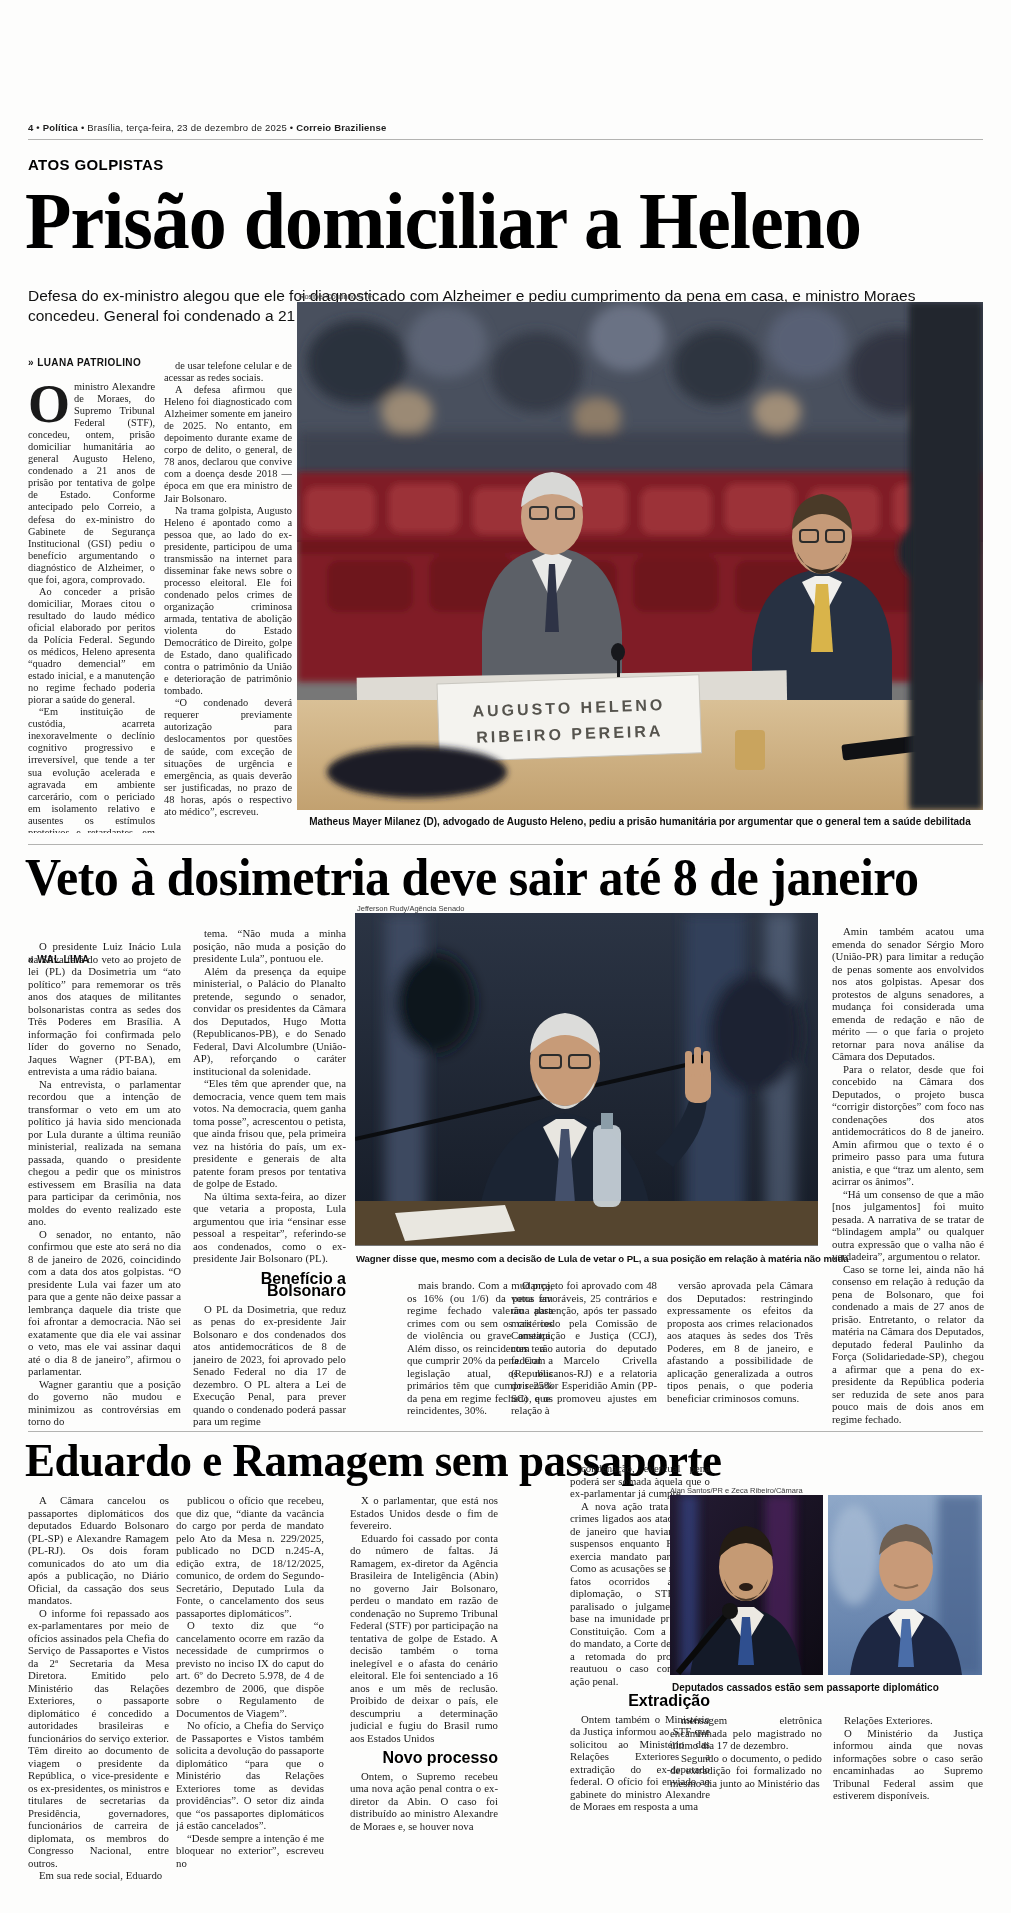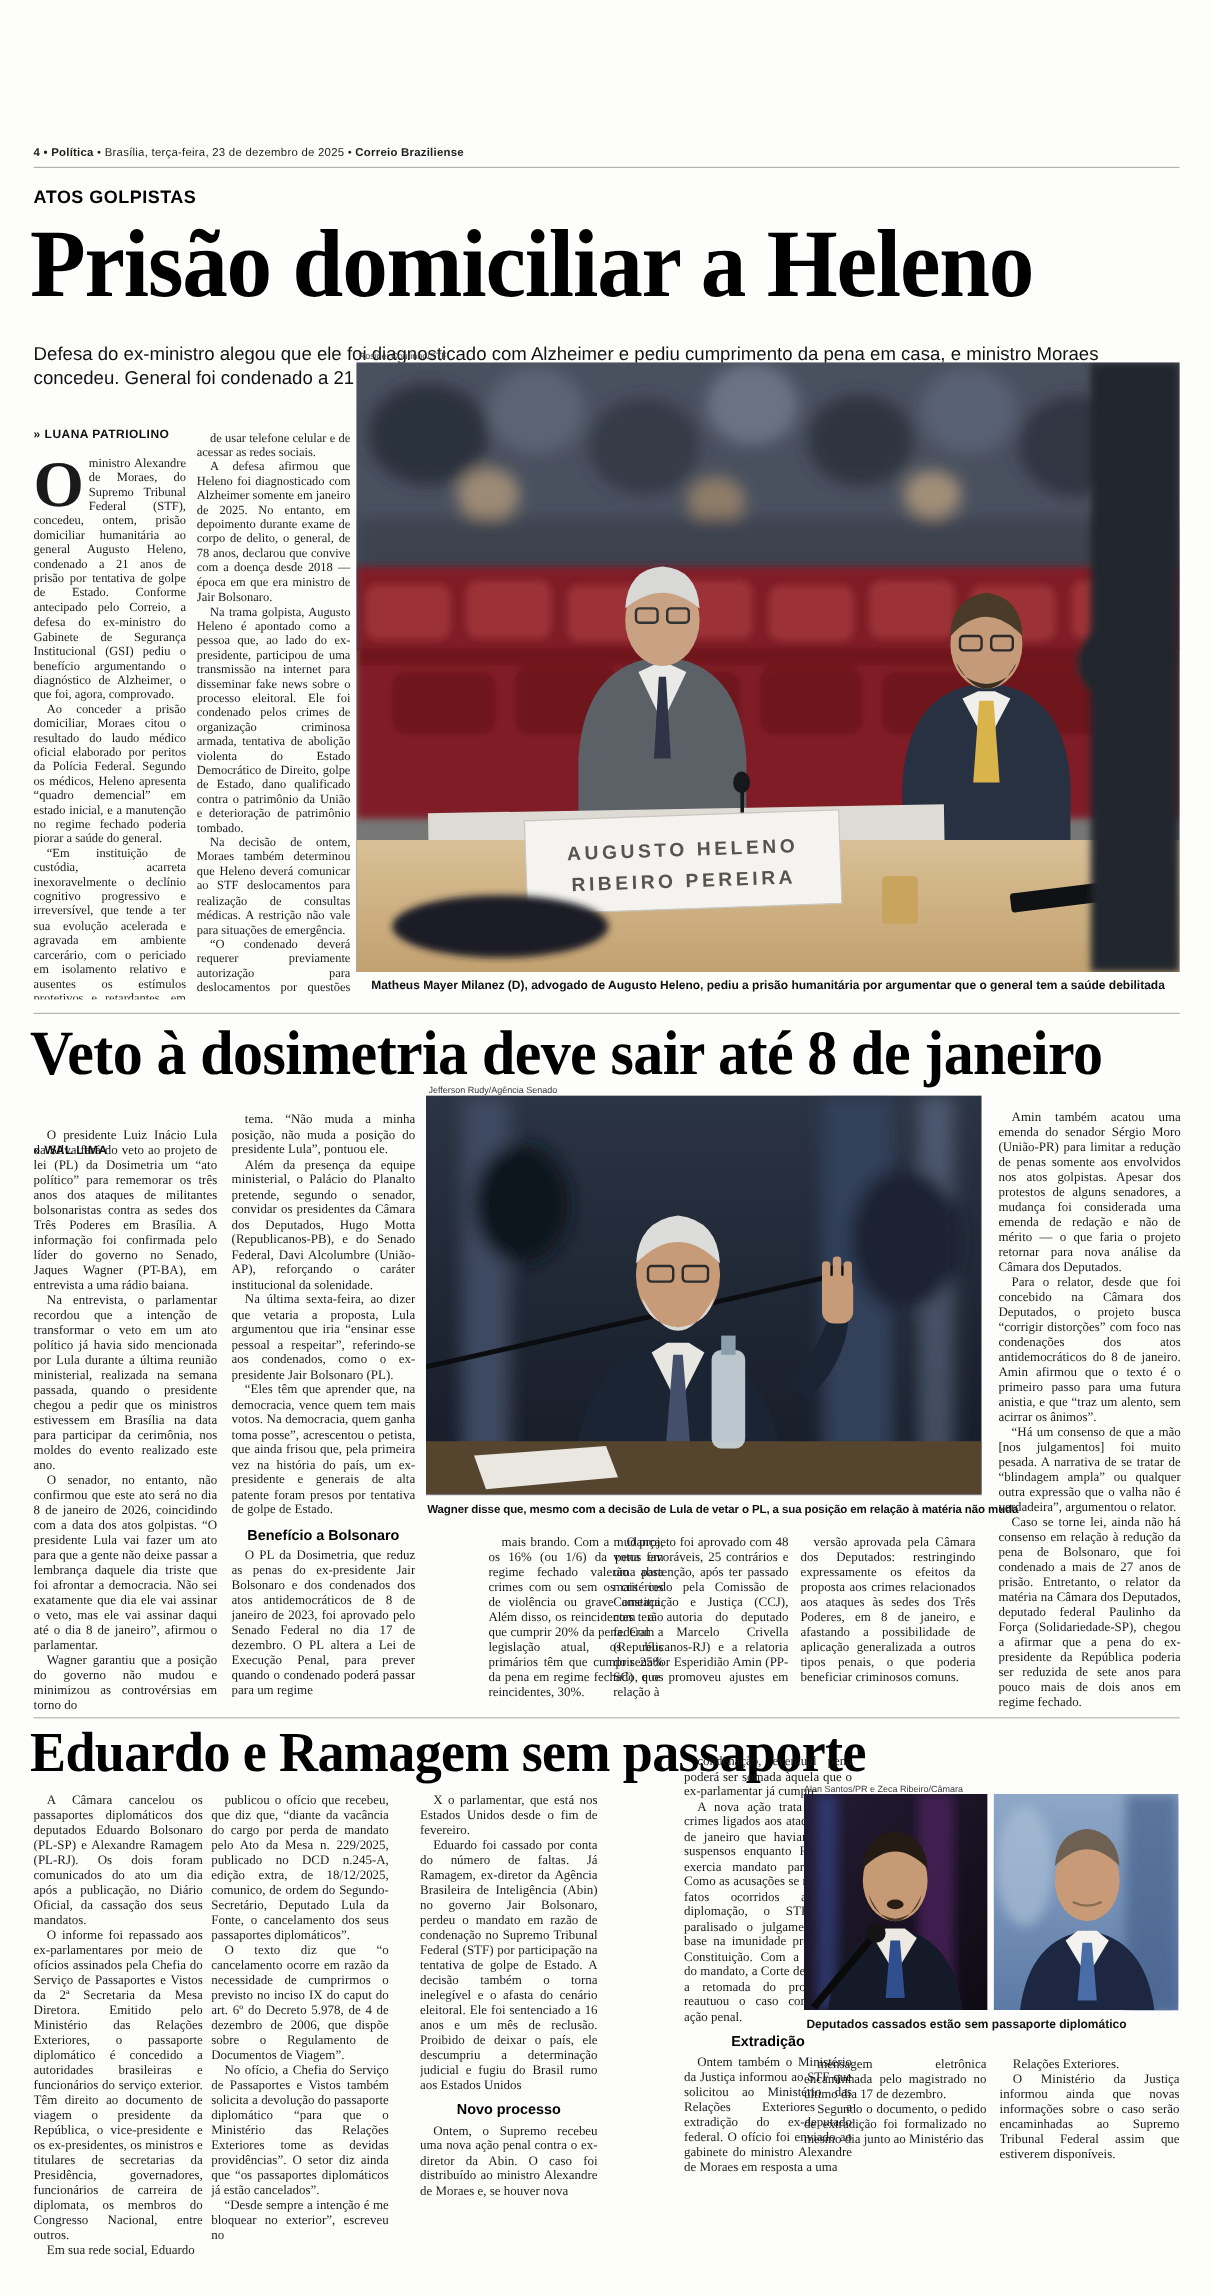--- a/index.html
+++ b/index.html
@@ -28,22 +28,22 @@
   #byline1{left:28px;top:357px;}
   #byline2{left:28px;top:917px;margin-top:37px;}
   
   .col{position:absolute;text-align:justify;overflow:hidden;}
   .n{font-size:10.4px;line-height:12.05px;}
   .w{font-size:10.8px;line-height:12.5px;}
   .col p{margin:0;text-indent:11px;}
   .col p.cont{text-indent:0;}
   .col p:first-child{text-indent:11px;}
   .col .lead{text-indent:0 !important;}
-  .col h4.subhead{font-family:"Liberation Sans",sans-serif;font-size:12px;
-                  margin:8px 0 5px;text-indent:0;text-align:center;color:#000;}
+  .col h4.subhead{font-family:"Liberation Sans",sans-serif;font-size:16px;
+                  margin:8px 0 5px;text-indent:0;text-align:right;color:#000;}
   .dropcap{float:left;font-size:54px;line-height:44px;font-weight:bold;padding:1px 4px 0 0;}
   #a1c1{left:28px;top:381px;width:127px;height:452px;}
   #a1c2{left:164px;top:360px;width:128px;height:470px;}
   #a2c1{left:28px;top:940px;width:153px;height:488px;}
   #a2c2{left:193px;top:927px;width:153px;height:501px;}
   #a2c3{left:375px;top:1279px;width:146px;height:150px;margin-left:32px;}
   #a2c4{left:511px;top:1279px;width:146px;height:150px;}
   #a2c5{left:667px;top:1279px;width:146px;height:150px;}
   #a2cr{left:832px;top:925px;width:152px;height:505px;}
   #a3c1{left:28px;top:1494px;width:141px;height:400px;}
@@ -93,21 +93,20 @@
     <div>
         <p>Ao conceder a prisão domiciliar, Moraes citou o resultado do laudo médico oficial elaborado por peritos da Polícia Federal. Segundo os médicos, Heleno apresenta “quadro demencial” em estado inicial, e a manutenção no regime fechado poderia piorar a saúde do general.</p>
         <p>“Em instituição de custódia, acarreta inexoravelmente o declínio cognitivo progressivo e irreversível, que tende a ter sua evolução acelerada e agravada em ambiente carcerário, com o periciado em isolamento relativo e ausentes os estímulos protetivos e retardantes, em especial, o convívio familiar e a autonomia assistida”, concluiu o laudo.</p>
       </div>
   </div>
   <div class="col n" id="a1c2">
     <div>
         <p class="cont">de usar telefone celular e de acessar as redes sociais.</p>
         <p>A defesa afirmou que Heleno foi diagnosticado com Alzheimer somente em janeiro de 2025. No entanto, em depoimento durante exame de corpo de delito, o general, de 78 anos, declarou que convive com a doença desde 2018 — época em que era ministro de Jair Bolsonaro.</p>
         <p>Na trama golpista, Augusto Heleno é apontado como a pessoa que, ao lado do ex-presidente, participou de uma transmissão na internet para disseminar fake news sobre o processo eleitoral. Ele foi condenado pelos crimes de organização criminosa armada, tentativa de abolição violenta do Estado Democrático de Direito, golpe de Estado, dano qualificado contra o patrimônio da União e deterioração de patrimônio tombado.</p>
-        <p>Na decisão de ontem, Moraes também determinou que Heleno deverá comunicar ao STF deslocamentos para realização de consultas médicas. A restrição não vale para situações de emergência.</p>
         <p>“O condenado deverá requerer previamente autorização para deslocamentos por questões de saúde, com exceção de situações de urgência e emergência, as quais deverão ser justificadas, no prazo de 48 horas, após o respectivo ato médico”, escreveu.</p>
       </div>
   </div>
 
   <div class="abs credit" id="credit1">Rosinei Coutinho/STF</div>
   <div class="photo" id="photo1">
     <svg viewBox="0 0 686 508" width="686" height="508">
       <defs>
         <filter id="blur6">
             <feGaussianBlur stdDeviation="6"></feGaussianBlur>
@@ -211,22 +210,22 @@
         <p>O presidente Luiz Inácio Lula da Silva fará do veto ao projeto de lei (PL) da Dosimetria um “ato político” para rememorar os três anos dos ataques de militantes bolsonaristas contra as sedes dos Três Poderes em Brasília. A informação foi confirmada pelo líder do governo no Senado, Jaques Wagner (PT-BA), em entrevista a uma rádio baiana.</p>
         <p>Na entrevista, o parlamentar recordou que a intenção de transformar o veto em um ato político já havia sido mencionada por Lula durante a última reunião ministerial, realizada na semana passada, quando o presidente chegou a pedir que os ministros estivessem em Brasília na data para participar da cerimônia, nos moldes do evento realizado este ano.</p>
         <p>O senador, no entanto, não confirmou que este ato será no dia 8 de janeiro de 2026, coincidindo com a data dos atos golpistas. “O presidente Lula vai fazer um ato para que a gente não deixe passar a lembrança daquele dia triste que foi afrontar a democracia. Não sei exatamente que dia ele vai assinar o veto, mas ele vai assinar daqui até o dia 8 de janeiro”, afirmou o parlamentar.</p>
         <p>Wagner garantiu que a posição do governo não mudou e minimizou as controvérsias em torno do</p>
       </div>
   </div>
   <div class="col w" id="a2c2">
     <div>
         <p class="cont">tema. “Não muda a minha posição, não muda a posição do presidente Lula”, pontuou ele.</p>
         <p>Além da presença da equipe ministerial, o Palácio do Planalto pretende, segundo o senador, convidar os presidentes da Câmara dos Deputados, Hugo Motta (Republicanos-PB), e do Senado Federal, Davi Alcolumbre (União-AP), reforçando o caráter institucional da solenidade.</p>
+        <p>“Eles têm que aprender que, na democracia, vence quem tem mais votos. Na democracia, quem ganha toma posse”, acrescentou o petista, que ainda frisou que, pela primeira vez na história do país, um ex-presidente e generais de alta patente foram presos por tentativa de golpe de Estado.</p>
         <p>Na última sexta-feira, ao dizer que vetaria a proposta, Lula argumentou que iria “ensinar esse pessoal a respeitar”, referindo-se aos condenados, como o ex-presidente Jair Bolsonaro (PL).</p>
-        <p>“Eles têm que aprender que, na democracia, vence quem tem mais votos. Na democracia, quem ganha toma posse”, acrescentou o petista, que ainda frisou que, pela primeira vez na história do país, um ex-presidente e generais de alta patente foram presos por tentativa de golpe de Estado.</p>
         <h4 class="subhead">Benefício a Bolsonaro</h4>
         <p>O PL da Dosimetria, que reduz as penas do ex-presidente Jair Bolsonaro e dos condenados dos atos antidemocráticos de 8 de janeiro de 2023, foi aprovado pelo Senado Federal no dia 17 de dezembro. O PL altera a Lei de Execução Penal, para prever quando o condenado poderá passar para um regime</p>
       </div>
   </div>
 
   <div class="abs credit" id="credit2">Jefferson Rudy/Agência Senado</div>
   <div class="photo" id="photo2">
     <svg viewBox="0 0 463 332" width="463" height="332">
       <defs>
         <filter id="blurb">

